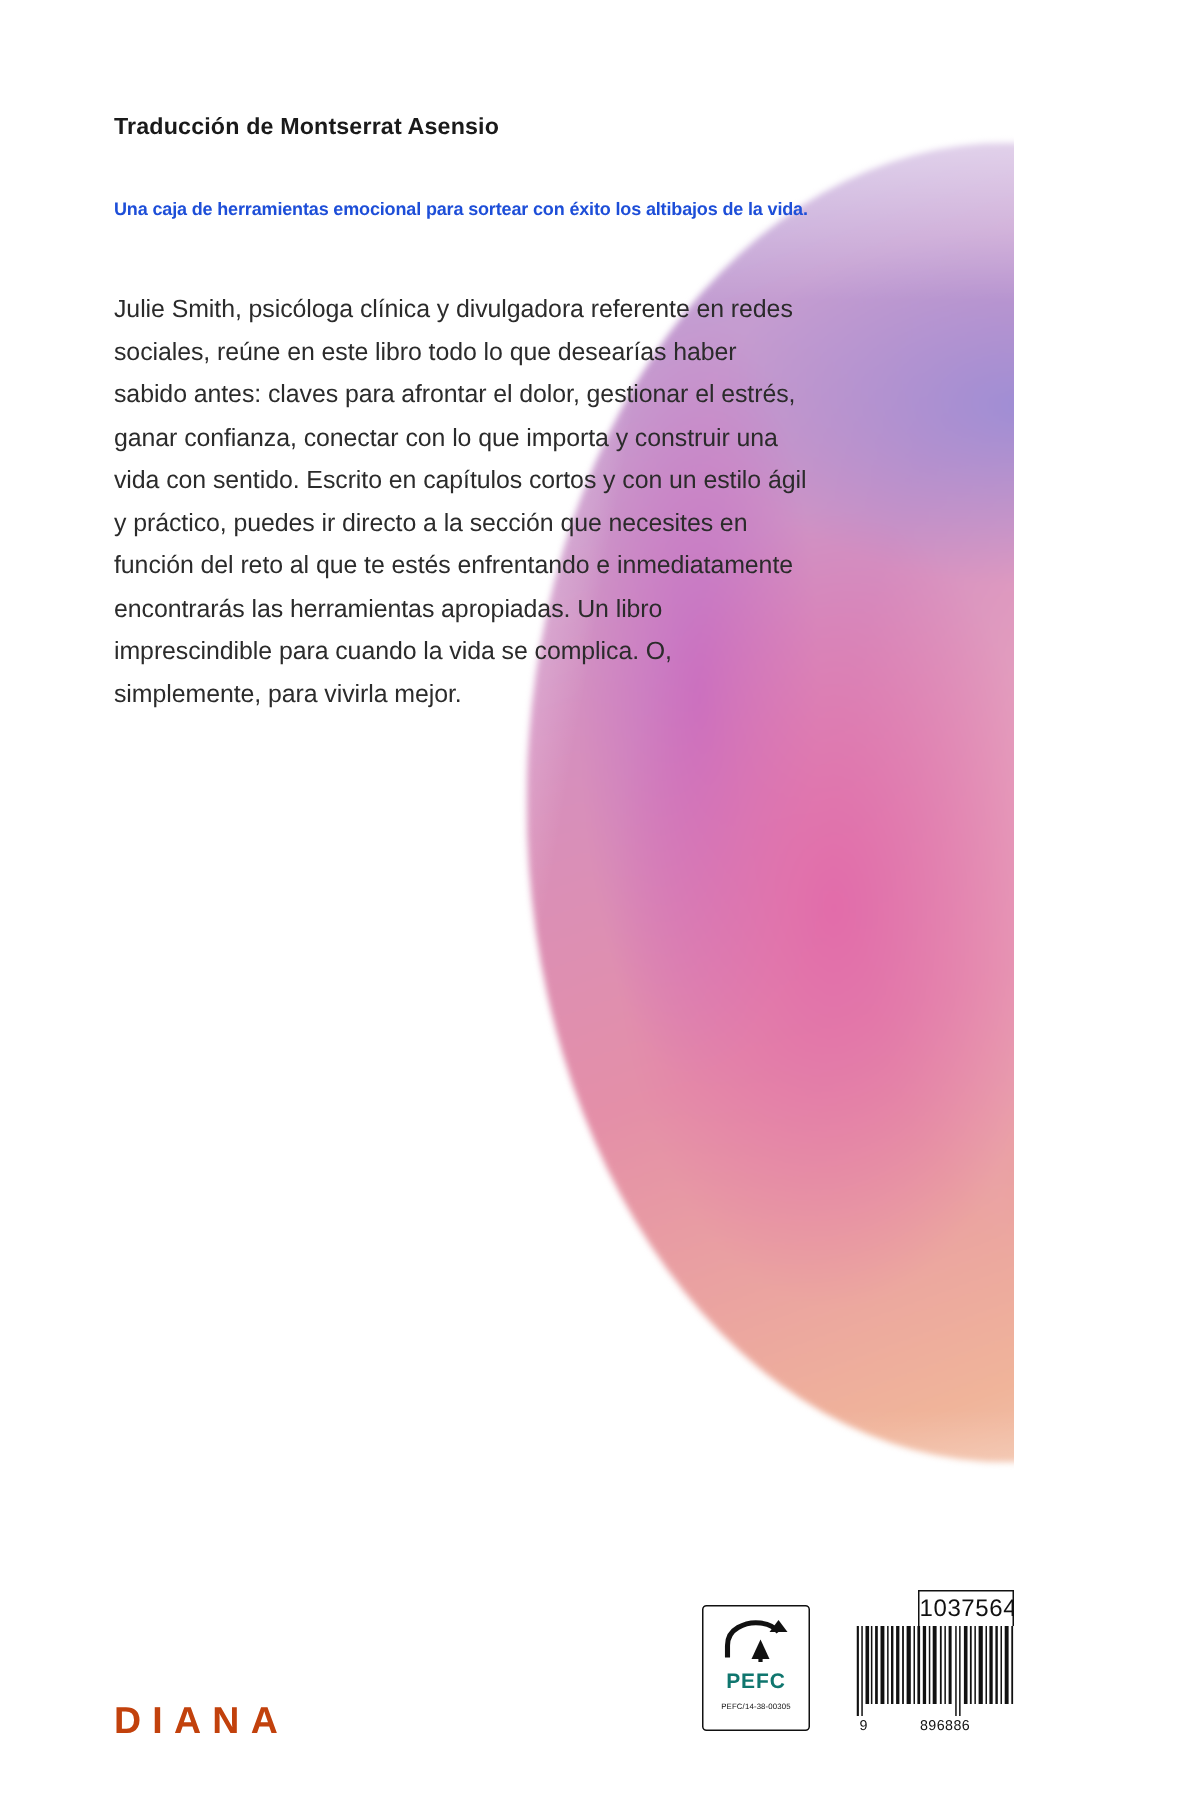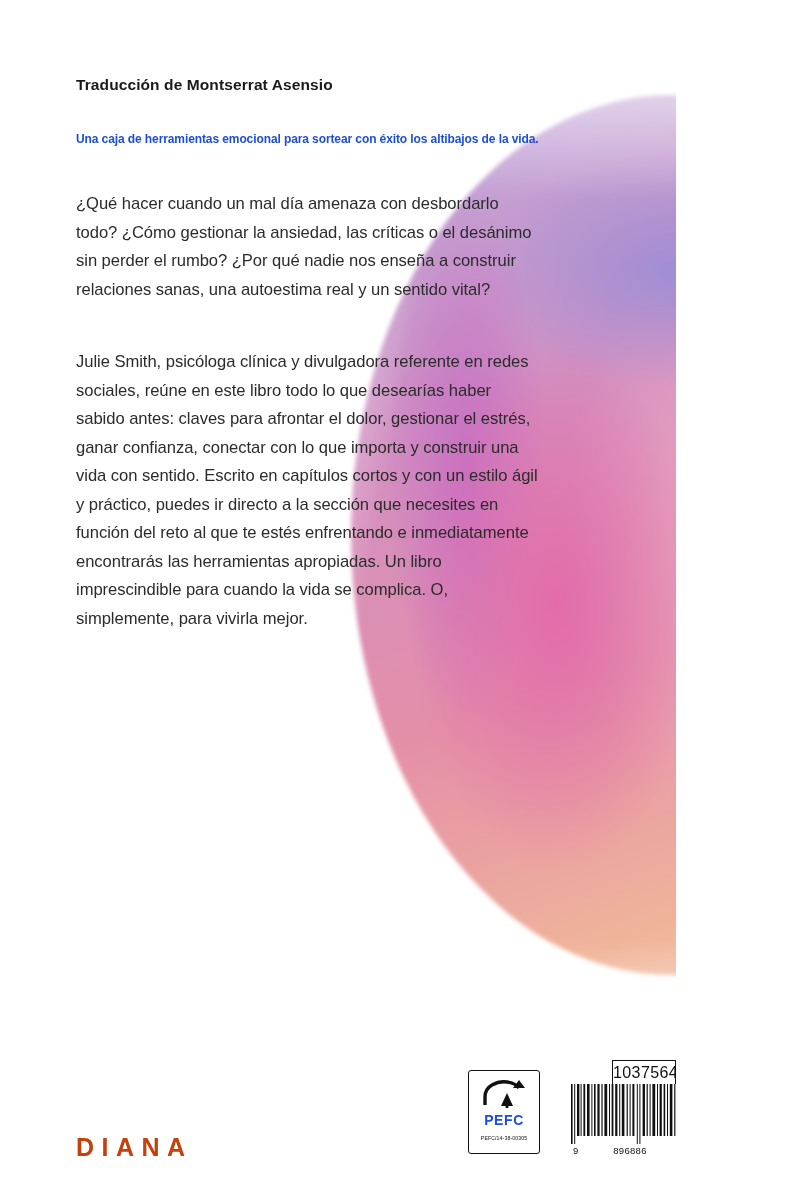--- a/index.html
+++ b/index.html
@@ -124,21 +124,21 @@
     justify-content: flex-start;
     padding-top: 5px;
     box-sizing: border-box;
   }
   .pefc-mark { width: 46px; height: 34px; }
   .pefc-word {
     font-size: 14px;
     font-weight: bold;
     letter-spacing: 0.6px;
     margin-top: 2px;
-    color: #1d4ed8;
+    color: #0f766e;
   }
   .pefc-code {
     font-size: 5.2px;
     letter-spacing: 0.1px;
     margin-top: 7px;
     color: #111;
   }
 
   .barcode-block {
     position: absolute;
@@ -182,21 +182,20 @@
   <div class="blob-wrap">
     <div class="blob"></div>
     <div class="blob-fade"></div>
     <div class="blob-fade-top"></div>
     <div class="blob-fade-bottom"></div>
   </div>
 
   <div class="content">
     <p class="translator">Traducción de Montserrat Asensio</p>
     <p class="tagline">Una caja de herramientas emocional para sortear con éxito los altibajos de la vida.</p>
-    <p class="body-par">¿Qué hacer cuando un mal día amenaza con desbordarlo todo? ¿Cómo gestionar la ansiedad, las críticas o el desánimo sin perder el rumbo? ¿Por qué nadie nos enseña a construir relaciones sanas, una autoestima real y un sentido vital?</p>
     <p class="body-par">Julie Smith, psicóloga clínica y divulgadora referente en redes sociales, reúne en este libro todo lo que desearías haber sabido antes: claves para afrontar el dolor, gestionar el estrés, ganar confianza, conectar con lo que importa y construir una vida con sentido. Escrito en capítulos cortos y con un estilo ágil y práctico, puedes ir directo a la sección que necesites en función del reto al que te estés enfrentando e inmediatamente encontrarás las herramientas apropiadas. Un libro imprescindible para cuando la vida se complica. O, simplemente, para vivirla mejor.</p>
   </div>
 
   <div class="logo">DIANA</div>
 
   <div class="pefc">
     <svg class="pefc-mark" viewBox="0 0 46 34">
       <path d="M4 29 L4 21 Q4 13 11 9 Q18 5 26 6 Q34 7 38 12" fill="none" stroke="#111" stroke-width="3.4"></path>
       <polygon points="38,4 44,12 32,12" fill="#111"></polygon>
       <path d="M20 30 L26 17 L32 30 Z" fill="#111"></path>

